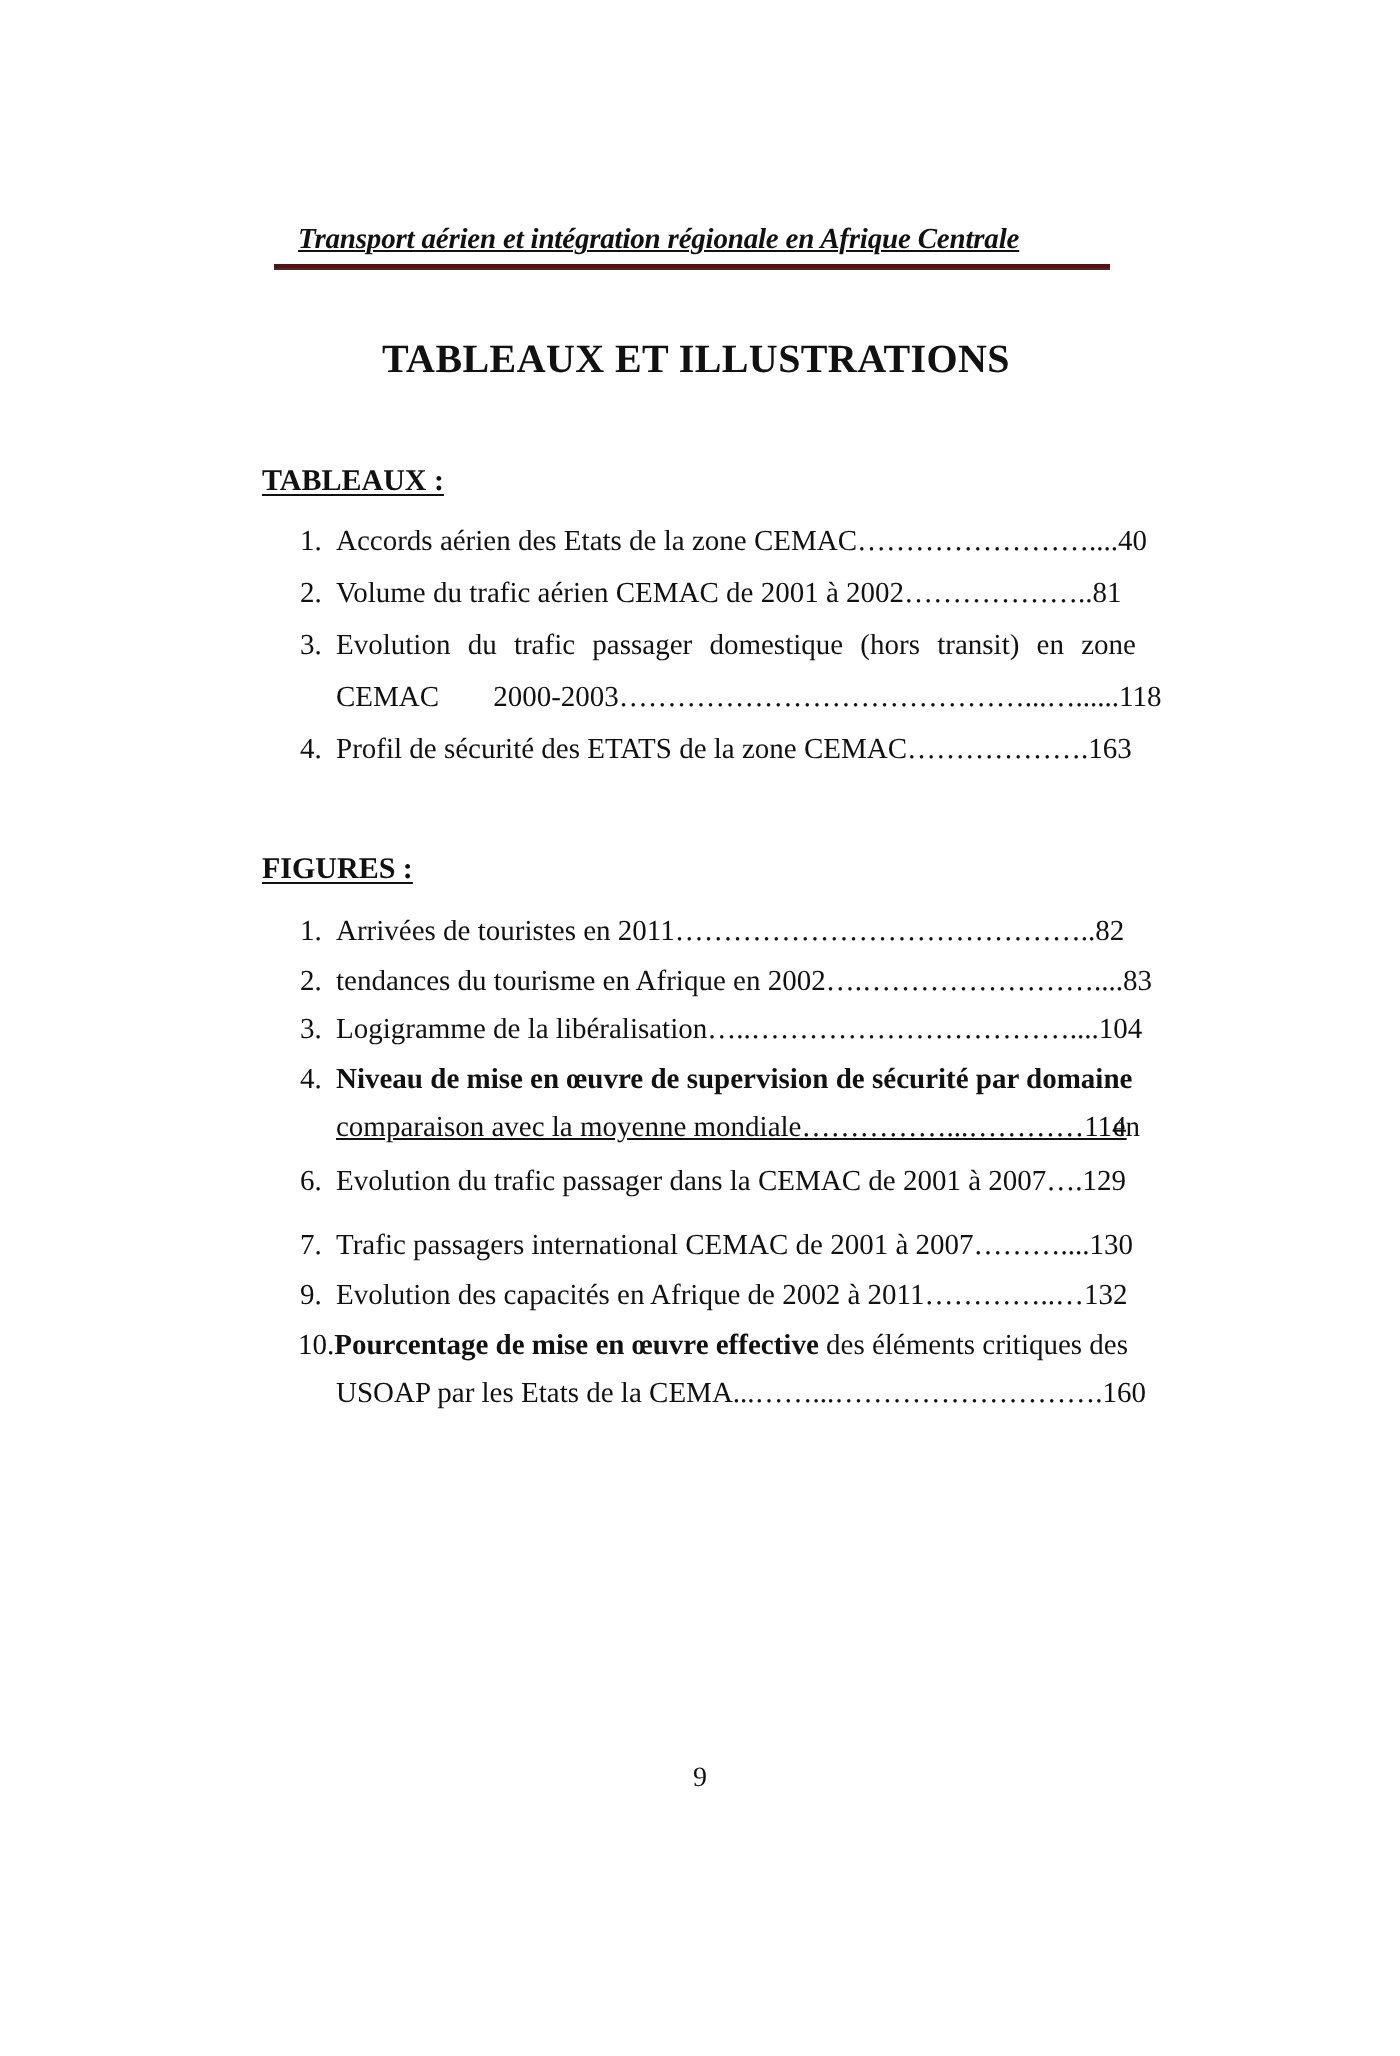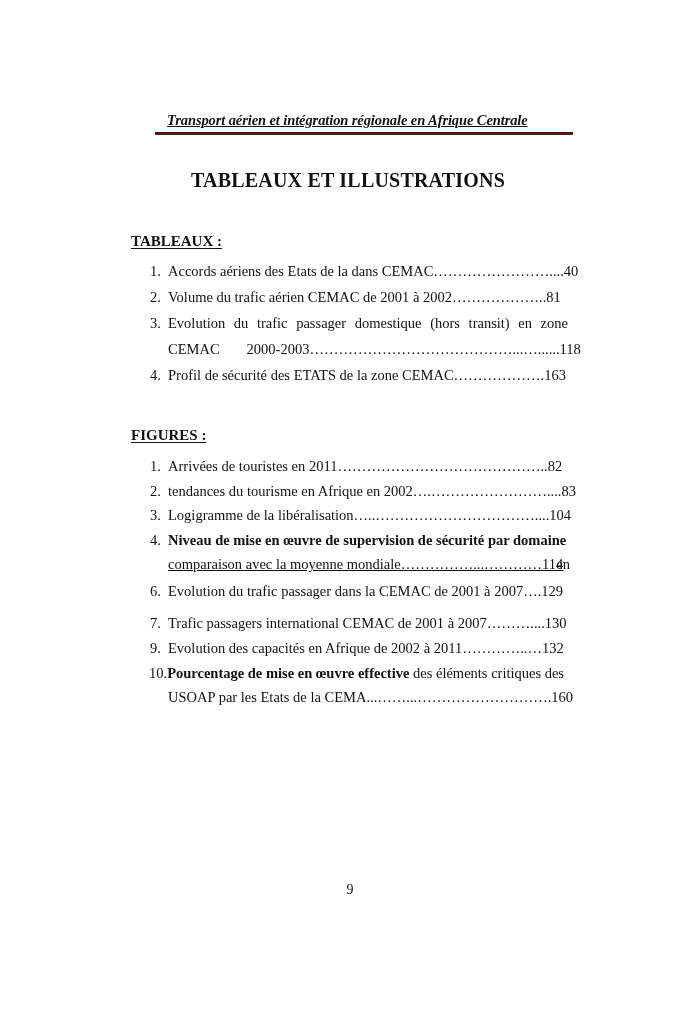--- a/index.html
+++ b/index.html
@@ -10,21 +10,21 @@
     body {
       width: 700px;
       height: 1028px;
       position: relative;
       overflow: hidden;
       font-family: "Liberation Serif", "DejaVu Serif", serif;
       color: #111111;
     }
     .header {
       position: absolute;
-      left: 155px;
+      left: 137px;
       top: 112px;
       width: 418px;
     }
     .header-title {
       font-style: italic;
       font-weight: bold;
       font-size: 14.5px;
       letter-spacing: -0.1px;
       text-decoration: underline;
       text-decoration-thickness: 0.5px;
@@ -99,21 +99,21 @@
   <div class="header-title">Transport aérien et intégration régionale en Afrique Centrale</div>
   <div class="header-rule"></div>
 </div>
 
 <div class="page-title">TABLEAUX ET ILLUSTRATIONS</div>
 
 <div class="section-heading" style="top:233px;">TABLEAUX :</div>
 
 <div class="list" style="top:259px;">
   <div class="item" style="height:26px;">
-    <span class="num">1.</span><span>Accords aériens des Etats de la dans CEMAC……………………....40</span>
+    <span class="num">1.</span><span>Accords aérien des Etats de la zone CEMAC……………………....40</span>
   </div>
   <div class="item" style="height:26px;">
     <span class="num">2.</span><span>Volume du trafic aérien CEMAC de 2001 à 2002………………..81</span>
   </div>
   <div class="item" style="height:26px;">
     <div class="justify" style="white-space:nowrap;"><span class="num">3.</span><span style="display:inline-block;width:400px;text-align:justify;text-align-last:justify;">Evolution du trafic passager domestique (hors transit) en zone</span></div>
   </div>
   <div class="item" style="height:26px;">
     <span class="cont">CEMAC</span><span style="display:inline-block;width:27px;"></span><span class="b" style="font-weight:normal;">2000-2003</span><span>……………………………………...…......118</span>
   </div>

